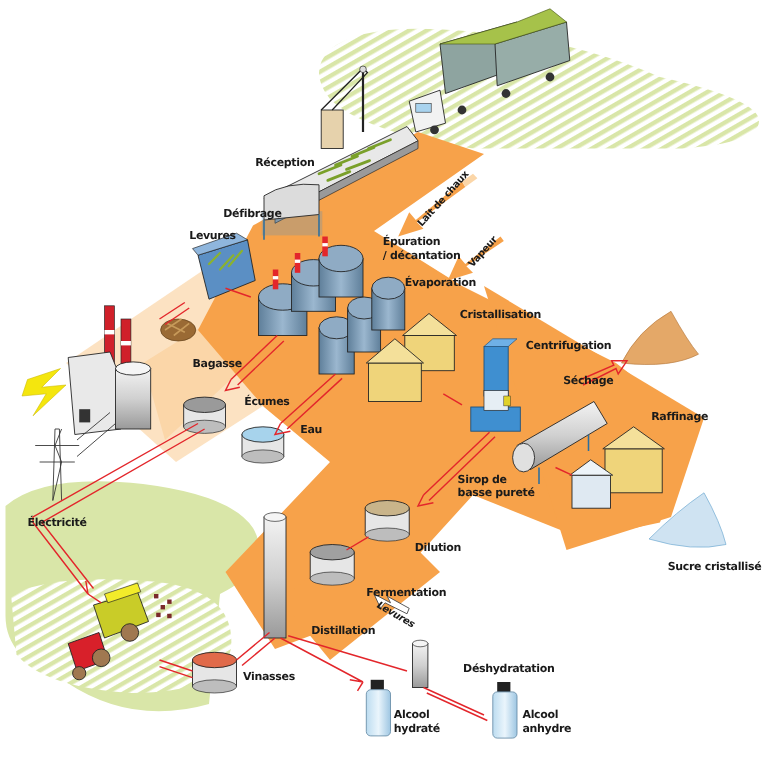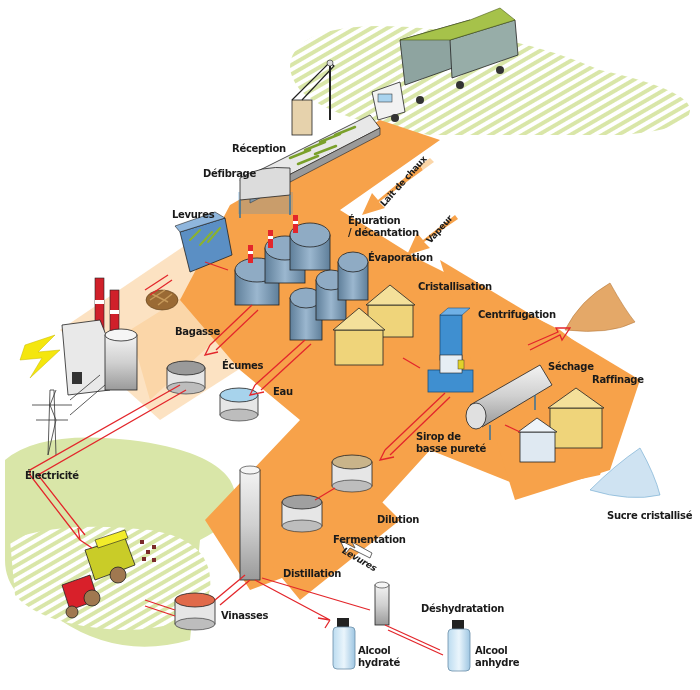--- a/index.html
+++ b/index.html
@@ -294,33 +294,33 @@
     <path d="M255 580 L330 620 M330 620 L325 628 M330 620 L318 618"></path>
     <path d="M262 578 L370 610"></path>
     <path d="M385 625 L440 650"></path>
       <path d="M388 630 L443 655"></path>
     <path d="M175 610 L145 600"></path>
       <path d="M175 616 L145 606"></path>
   </g>
 </svg>
 
 <div class="lbl" style="left:232px;top:143px;">Réception</div>
-<div class="lbl" style="left:203px;top:168px;">Défibrage</div>
+<div class="lbl" style="left:203px;top:189px;">Défibrage</div>
 <div class="lbl" style="left:172px;top:209px;">Levures</div>
 <div class="lbl multi" style="left:320px;top:215px;margin-left:28px;">Épuration
 / décantation</div>
 <div class="lbl" style="left:368px;top:252px;text-align:right;">Évaporation</div>
 <div class="lbl" style="left:418px;top:281px;">Cristallisation</div>
 <div class="lbl" style="left:478px;top:309px;">Centrifugation</div>
-<div class="lbl" style="left:548px;top:341px;margin-top:20px;">Séchage</div>
+<div class="lbl" style="left:512px;top:341px;">Séchage</div>
 <div class="lbl" style="left:592px;top:374px;">Raffinage</div>
 <div class="lbl" style="left:607px;top:510px;">Sucre cristallisé</div>
 <div class="lbl multi" style="left:416px;top:431px;">Sirop de
 basse pureté</div>
-<div class="lbl" style="left:377px;top:514px;text-align:center;">Dilution</div>
+<div class="lbl" style="left:377px;top:493px;text-align:center;">Dilution</div>
 <div class="lbl" style="left:333px;top:534px;">Fermentation</div>
 <div class="lbl" style="left:283px;top:568px;">Distillation</div>
 <div class="lbl" style="left:421px;top:603px;">Déshydratation</div>
 <div class="lbl multi" style="left:358px;top:645px;">Alcool
 hydraté</div>
 <div class="lbl multi" style="left:475px;top:645px;">Alcool
 anhydre</div>
 <div class="lbl" style="left:221px;top:610px;">Vinasses</div>
 <div class="lbl" style="left:163px;top:326px;padding-left:12px;">Bagasse</div>
 <div class="lbl" style="left:222px;top:360px;text-align:right;">Écumes</div>

